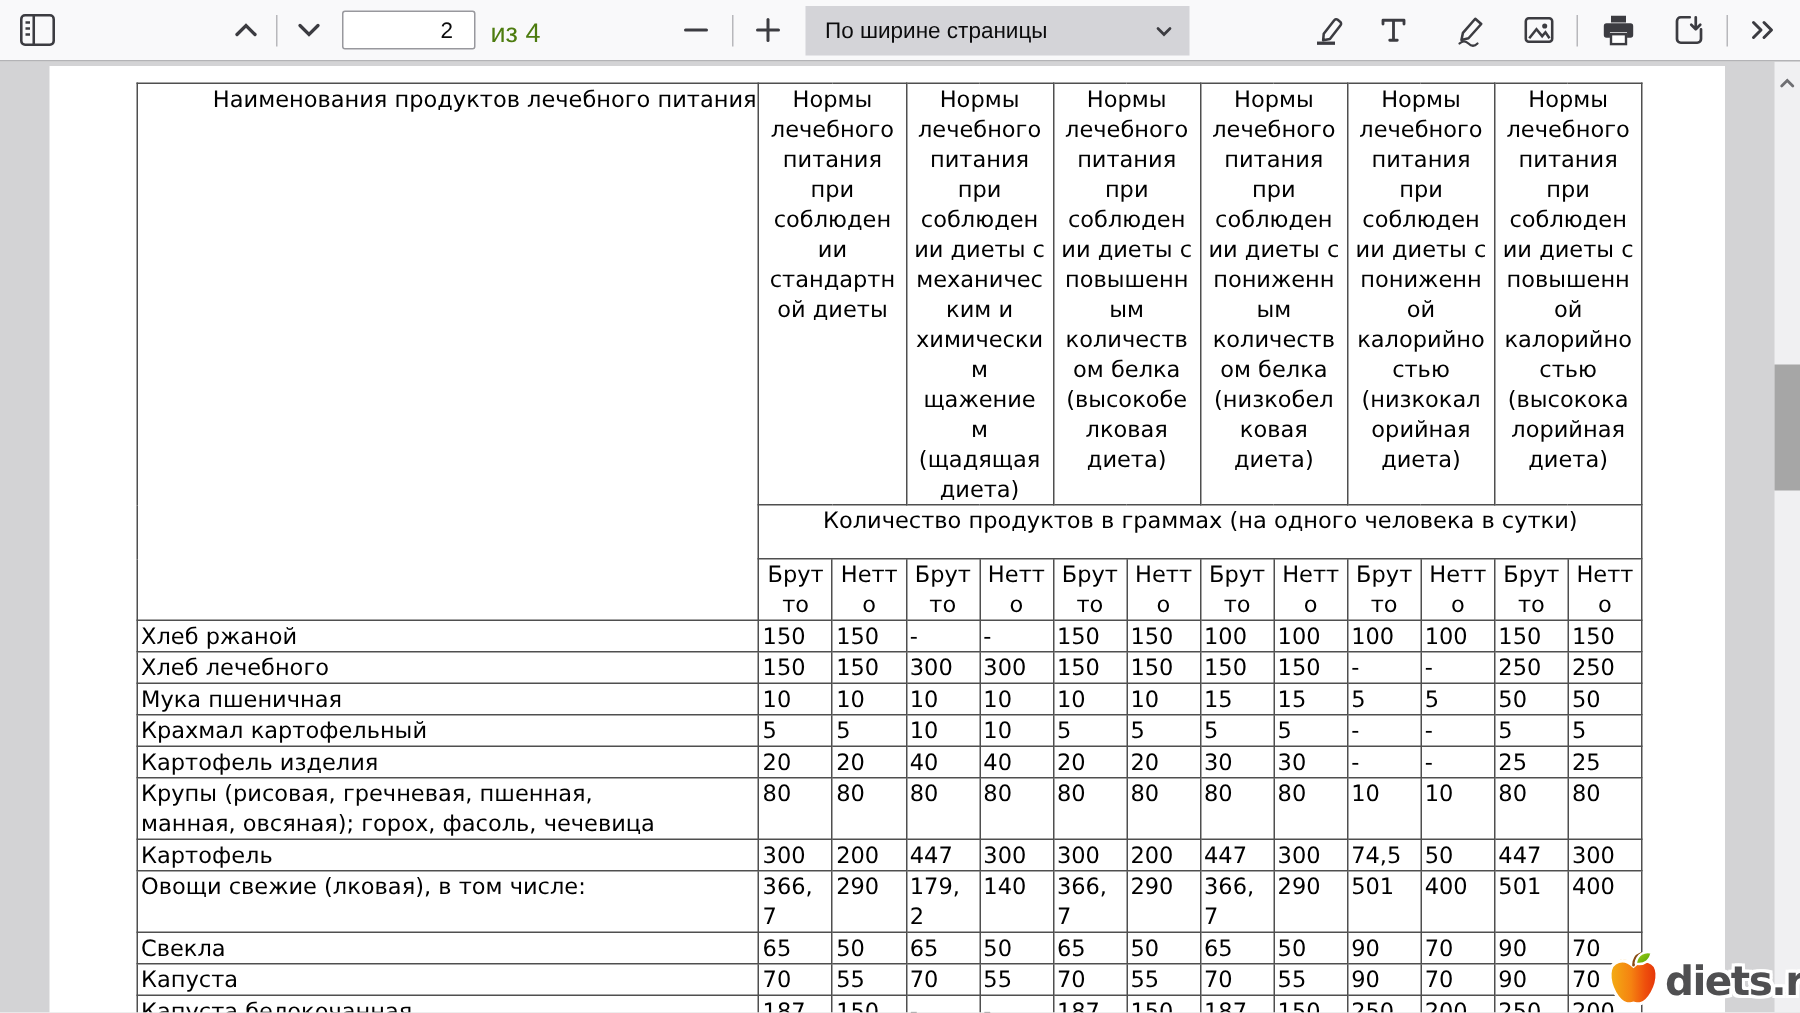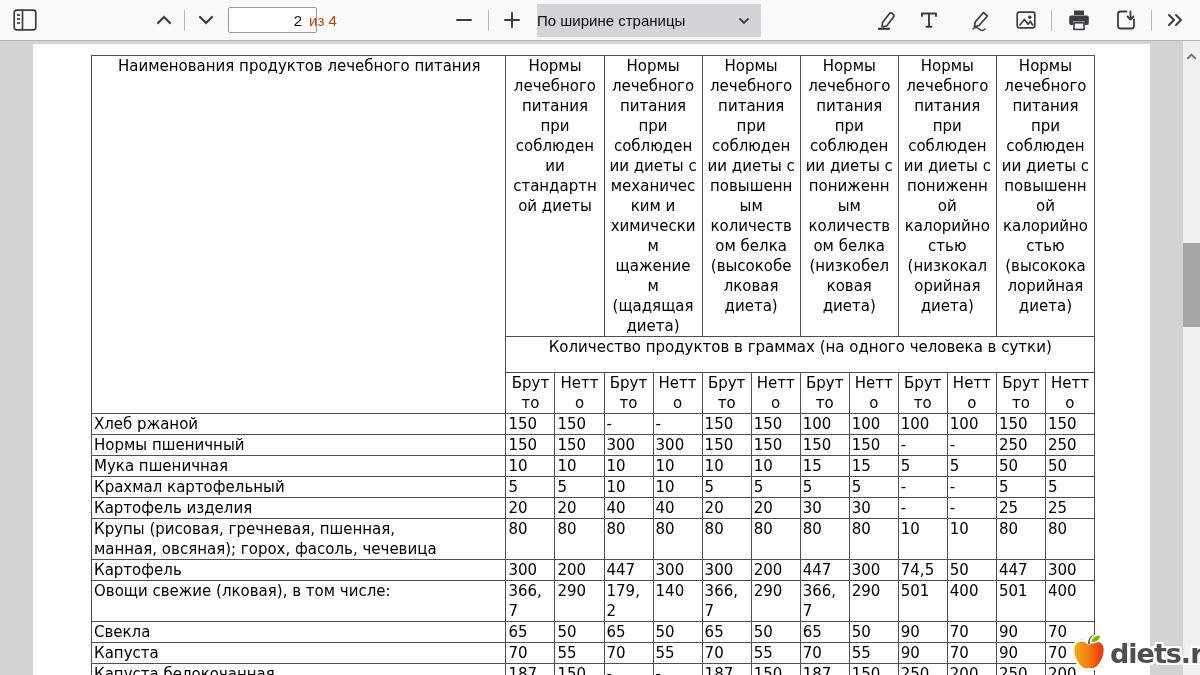--- a/index.html
+++ b/index.html
@@ -16,38 +16,38 @@
   .tbtn {
     position:absolute; top:7px; width:28px; height:28px; border:none; background:transparent;
     display:flex; align-items:center; justify-content:center; color:#3c3c41; cursor:pointer; padding:0;
   }
   .tdivider { position:absolute; top:10px; width:1px; height:21px; background:#b8b8bb; }
   .page-input {
     position:absolute; left:228px; top:7px; width:89px; height:26px;
     border:1px solid #98989d; border-radius:2px; background:#fff;
     font:15px "Liberation Sans",sans-serif; color:#0c0c0d; text-align:right; padding:0 14px 0 4px;
   }
-  .page-count { position:absolute; left:309px; top:12px; font-size:15px; color:#c2410c; }
+  .page-count { position:absolute; left:327px; top:12px; font-size:18px; color:#4d7c0f; }
   .zoom-select {
-    position:absolute; left:537px; top:4px; width:224px; height:33px; background:#d4d4d8;
-    display:flex; align-items:center; font-size:15px; color:#0c0c0d; cursor:pointer;
+    position:absolute; left:537px; top:4px; width:256px; height:33px; background:#d4d4d8;
+    display:flex; align-items:center; padding-left:13px; font-size:15px; color:#0c0c0d; cursor:pointer;
   }
   .zoom-select .chev { position:absolute; right:10px; top:10px; }
   
   .page { position:absolute; left:33px; top:44px; width:1117px; height:700px; background:#fff; z-index:1; }
   .doc-table {
     position:absolute; left:58px; top:11px; width:1004px;
     border-collapse:collapse; table-layout:fixed;
     font-family:"DejaVu Sans",sans-serif; font-size:15px; line-height:20px; color:#000;
   }
   .doc-table td {
     border:1px solid #4f4f4f; vertical-align:top; padding:0 1px 0 2px;
     white-space:pre-line; overflow:hidden; font-weight:normal;
   }
-  .doc-table td.corner { text-align:center;margin-top:23px; }
+  .doc-table td.corner { text-align:right;margin-top:23px; }
   .doc-table td.diet   { text-align:center; height:280px; padding:0; }
   .doc-table td.qty    { text-align:center; height:36px; padding:0;margin-top:36px; }
   .doc-table td.measure{ text-align:center; height:38px; padding:0;margin-top:37px; }
   .doc-table td.name   { height:20px; }
   .doc-table td.val    { height:20px; }
   
   .scrollbar { position:absolute; right:0; top:41px; width:17px; height:634px; background:#f0f0f2; z-index:5; }
   .scroll-thumb { position:absolute; left:0; top:202px; width:17px; height:84px; background:#a6a6a6; }
   .scroll-arrow { position:absolute; left:2px; color:#6f6f73; }
   .scroll-arrow.up { top:8px; } .scroll-arrow.down { bottom:3px; }
@@ -319,21 +319,21 @@
             <td class="val">150</td>
             <td class="val">150</td>
             <td class="val">100</td>
             <td class="val">100</td>
             <td class="val">100</td>
             <td class="val">100</td>
             <td class="val">150</td>
             <td class="val">150</td>
           </tr>
           <tr>
-            <td class="name">Нормы пшеничный</td>
+            <td class="name">Хлеб лечебного</td>
             <td class="val">150</td>
             <td class="val">150</td>
             <td class="val">300</td>
             <td class="val">300</td>
             <td class="val">150</td>
             <td class="val">150</td>
             <td class="val">150</td>
             <td class="val">150</td>
             <td class="val">-</td>
             <td class="val">-</td>

